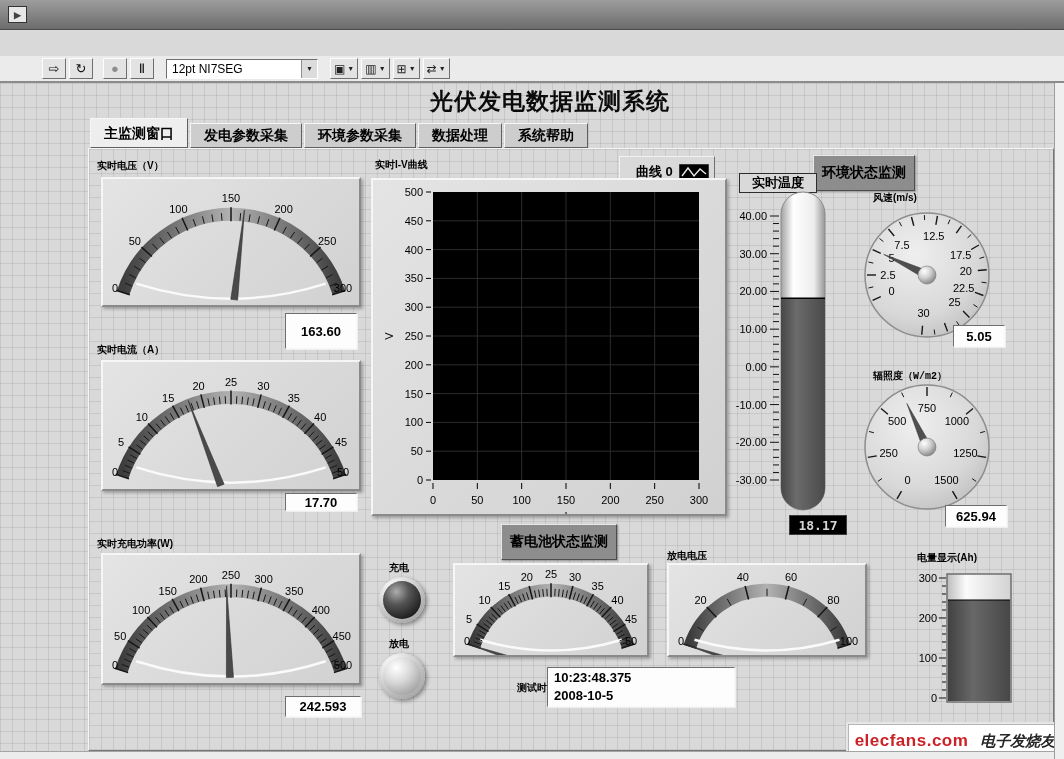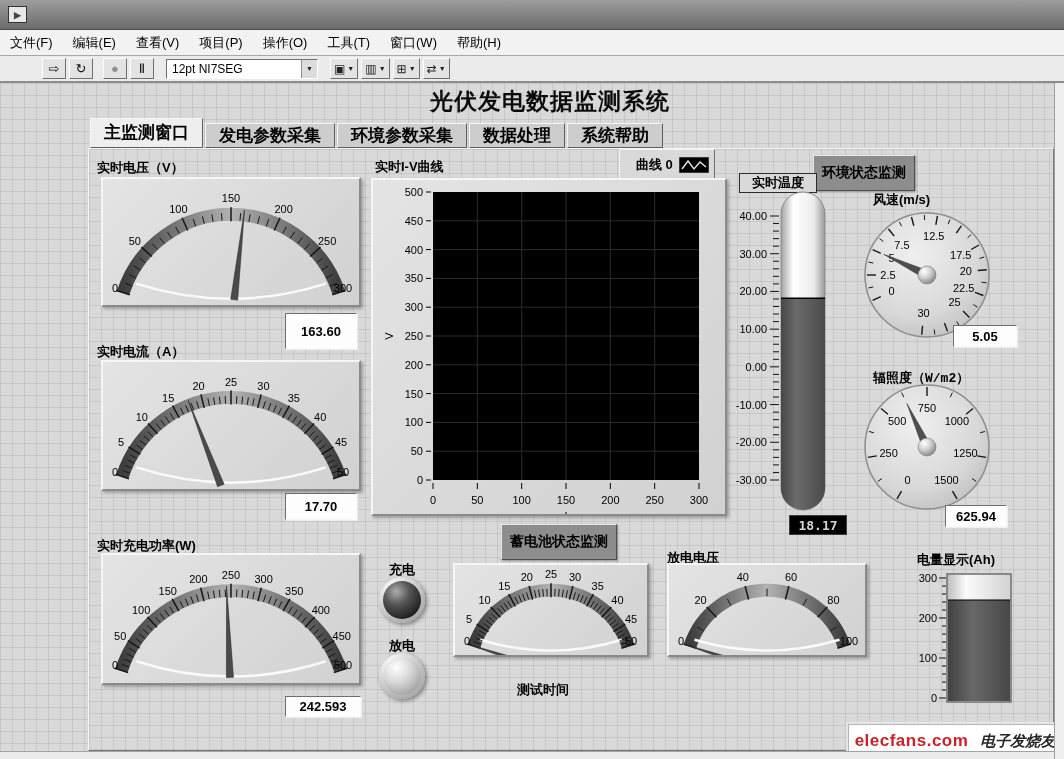--- a/index.html
+++ b/index.html
@@ -28,25 +28,25 @@
     display:flex;align-items:center;box-sizing:border-box;}
   .fontcombo .txt{flex:1;font-size:12px;padding-left:5px;color:#000;white-space:nowrap;overflow:hidden;}
   .combo-arrow{width:15px;height:100%;background:#dcdcdc;border-left:1px solid #8f8f8f;display:flex;
     align-items:center;justify-content:center;font-size:7px;color:#222;}
   .minicombo{height:21px;background:#e3e3e3;border:1px solid;border-color:#fdfdfd #6f6f6f #6f6f6f #fdfdfd;
     display:flex;align-items:center;padding:0 3px;gap:2px;font-size:12px;color:#222;box-sizing:border-box;}
   .mini-arrow{font-size:7px;color:#222;}
   
   .page-title{font-size:23px;font-weight:bold;color:#0b0b0b;text-align:center;letter-spacing:1px;white-space:nowrap;}
   .tabrow{display:flex;align-items:flex-end;gap:2px;}
-  .tab{height:23px;line-height:23px;padding:0 13px;background:#cdcdcd;font-size:17px;font-weight:bold;color:#000;
+  .tab{height:23px;line-height:23px;padding:0 13px;background:#cdcdcd;font-size:14px;font-weight:bold;color:#000;
     border:1px solid;border-color:#f6f6f6 #5f5f5f #5f5f5f #f6f6f6;white-space:nowrap;}
   .tab.active{height:28px;line-height:28px;background:#eeeeee;}
   .tabpanel{border:1px solid;border-color:#f5f5f5 #787878 #787878 #f5f5f5;box-sizing:border-box;}
-  .ctl-label{font-size:13px;font-weight:bold;color:#000;white-space:nowrap;}
+  .ctl-label{font-size:10px;font-weight:bold;color:#000;white-space:nowrap;}
   .bevel-panel{background:linear-gradient(135deg,#e4e4e4,#d1d1d1);
     border:2px solid;border-color:#f6f6f6 #8a8a8a #8a8a8a #f6f6f6;box-sizing:border-box;
     box-shadow:2px 2px 3px rgba(0,0,0,.28);}
   .readout{background:#fdfdfd;border:1px solid;border-color:#6e6e6e #f8f8f8 #f8f8f8 #6e6e6e;
     box-shadow:1px 1px 0 #efefef;font-size:13px;font-weight:bold;color:#000;display:flex;
     align-items:center;justify-content:center;box-sizing:border-box;}
   .readout-dark{background:#000;border:1px solid #3c3c3c;color:#d6d6d6;font-family:"DejaVu Sans Mono",monospace;
     font-size:13px;font-weight:bold;display:flex;align-items:center;justify-content:center;box-sizing:border-box;}
   .section-header{font-size:14px;font-weight:bold;color:#000;background:#8d8d8d;padding:8px 8px;
     border:1px solid;border-color:#e9e9e9 #4d4d4d #4d4d4d #e9e9e9;box-shadow:1px 1px 2px rgba(0,0,0,.35);
@@ -77,30 +77,20 @@
 </style>
 </head>
 <body>
 
 <div id="root">
 
   <div class="abs titlebar">
     <span class="appicon">▶</span>
   </div>
 
-  <div class="abs menubar">
-    <span class="menu-item">文件(F)</span>
-    <span class="menu-item">编辑(E)</span>
-    <span class="menu-item">查看(V)</span>
-    <span class="menu-item">项目(P)</span>
-    <span class="menu-item">操作(O)</span>
-    <span class="menu-item">工具(T)</span>
-    <span class="menu-item">窗口(W)</span>
-    <span class="menu-item">帮助(H)</span>
-  </div>
 
   <div class="abs toolbar">
     <span class="tbtn">⇨</span>
     <span class="tbtn">↻</span>
     <span style="width:4px"></span>
     <span class="tbtn disabled">●</span>
     <span class="tbtn">Ⅱ</span>
     <span style="width:6px"></span>
     <span class="fontcombo">
       <span class="txt">12pt NI7SEG</span>
@@ -264,21 +254,21 @@
             <text x="95.59570770241942" y="27.65361410493935" text-anchor="middle" class="tick-label">20</text>
             <text x="128" y="23.559999999999974" text-anchor="middle" class="tick-label">25</text>
             <text x="160.40429229758058" y="27.65361410493935" text-anchor="middle" class="tick-label">30</text>
             <text x="190.7725037354535" y="39.67723959028454" text-anchor="middle" class="tick-label">35</text>
             <text x="217.19648790250815" y="58.875387846990066" text-anchor="middle" class="tick-label">40</text>
             <text x="238.01592869291255" y="84.0417686142367" text-anchor="middle" class="tick-label">45</text>
             <text x="240" y="113.59508563294433" text-anchor="middle" class="tick-label">50</text>
             <polygon points="85.20005424087631,38.50177334827896 114.57428285764347,124.63539407218748 121.07546851639208,122.1366977303835" fill="#4a4a4a" stroke="#2d2d2d" stroke-width="0.6"></polygon>
           </svg>
         </div>
-      <div class="abs readout" style="left:196px;top:344px;width:72px;height:27px;">17.70</div>
+      <div class="abs readout" style="left:196px;top:344px;width:72px;height:18px;">17.70</div>
 
       <div class="abs ctl-label" style="left:8px;top:388px;">实时充电功率(W)</div>
       <div class="abs bevel-panel" style="left:12px;top:404px;width:260px;height:132px;">
           <svg viewBox="0 0 256 128" width="256" height="128">
             <defs>
               <linearGradient id="mg3" x1="0" y1="0" x2="1" y2="0">
                 <stop offset="0%" stop-color="#3d3d3d"></stop>
                 <stop offset="50%" stop-color="#b2b2b2"></stop>
                 <stop offset="100%" stop-color="#3d3d3d"></stop>
               </linearGradient>
@@ -346,21 +336,21 @@
             <text x="191.20608204214506" y="40.068563578245104" text-anchor="middle" class="tick-label">350</text>
             <text x="217.81258029784397" y="59.39931608231082" text-anchor="middle" class="tick-label">400</text>
             <text x="238.77582382586434" y="84.73952449875563" text-anchor="middle" class="tick-label">450</text>
             <text x="240" y="114.49697033800689" text-anchor="middle" class="tick-label">500</text>
             <polygon points="123.52579038388177,30.923300710055145 123.42856238814869,122.60512778011915 130.44337181085123,122.34383415517087" fill="#4a4a4a" stroke="#2d2d2d" stroke-width="0.6"></polygon>
           </svg>
         </div>
       <div class="abs readout" style="left:196px;top:547px;width:76px;height:21px;">242.593</div>
 
       <div class="abs ctl-label" style="left:286px;top:9px;">实时I-V曲线</div>
-      <div class="abs legendbox" style="left:530px;top:0;height:32px;padding-left:16px;">
+      <div class="abs legendbox" style="left:530px;top:7px;height:32px;padding-left:16px;">
         <span class="lg-label">曲线 0</span>
         <svg width="30" height="16">
           <rect x="0" y="0" width="30" height="16" fill="#000" stroke="#6f6f6f"></rect>
           <polyline points="3,12 9,4 15,12 21,5 27,10" fill="none" stroke="#e8e8e8" stroke-width="1.4"></polyline>
         </svg>
       </div>
       <div class="abs bevel-panel" style="left:282px;top:29px;width:356px;height:338px;">
           <svg viewBox="0 0 352 334" width="352" height="334">
             <rect x="60" y="12" width="266" height="288" fill="#000"></rect>
             <line x1="60" y1="303" x2="60" y2="309" stroke="#000" stroke-width="1"></line>
@@ -534,20 +524,24 @@
             <text x="31.598930724917224" y="39.49004314012305" text-anchor="middle" class="tick-label">20</text>
             <text x="73.87708094500908" y="16.24743337052277" text-anchor="middle" class="tick-label">40</text>
             <text x="122.12291905499092" y="16.24743337052277" text-anchor="middle" class="tick-label">60</text>
             <text x="164.40106927508282" y="39.49004314012308" text-anchor="middle" class="tick-label">80</text>
             <text x="180" y="80.22535154563009" text-anchor="middle" class="tick-label">100</text>
             <polygon points="16.2091395986168,79.6245384837545 78.1220495351848,102.33611784362495 79.64726731250784,97.64198019975082" fill="#4a4a4a" stroke="#2d2d2d" stroke-width="0.6"></polygon>
           </svg>
         </div>
 
       <div class="abs ctl-label" style="left:428px;top:532px;">测试时间</div>
+      <div class="abs timebox" style="left:458px;top:518px;width:188px;height:40px;">
+        <div>10:23:48.375</div>
+        <div>2008-10-5</div>
+      </div>
 
       <div class="abs section-header" style="left:724px;top:6px;">环境状态监测</div>
 
       <div class="abs frame-label" style="left:650px;top:24px;">实时温度</div>
       <div class="abs" style="left:640px;top:37px;width:110px;height:332px;">
           <svg viewBox="0 0 110 332" width="110" height="332">
             <defs>
               <linearGradient id="tg6" x1="0" y1="0" x2="1" y2="0">
                 <stop offset="0%" stop-color="#a2a2a2"></stop>
                 <stop offset="28%" stop-color="#ffffff"></stop>
@@ -662,21 +656,21 @@
             <text x="74.77227892901028" y="33.09249763252389" text-anchor="middle" class="tick-label" font-size="10.5px">12.5</text>
             <text x="101.77499074759311" y="52" text-anchor="middle" class="tick-label" font-size="10.5px">17.5</text>
             <text x="106.85159322557809" y="68.10092603284133" text-anchor="middle" class="tick-label" font-size="10.5px">20</text>
             <text x="104.64801221065042" y="84.83878558970108" text-anchor="middle" class="tick-label" font-size="10.5px">22.5</text>
             <text x="95.57716446627535" y="99.07716446627535" text-anchor="middle" class="tick-label" font-size="10.5px">25</text>
             <text x="64.60092603284133" y="110.35159322557809" text-anchor="middle" class="tick-label" font-size="10.5px">30</text>
             <polygon points="24.67590635120669,47.335467353201835 62.191114157731356,69.50228002432665 65.51184054406257,62.54023237474074" fill="#4f4f4f" stroke="#303030" stroke-width="0.5"></polygon>
             <circle cx="68" cy="68" r="9" fill="url(#gh10)" stroke="#757575" stroke-width="0.6"></circle>
           </svg>
         </div>
-      <div class="abs readout" style="left:864px;top:176px;width:64px;height:22px;">5.05</div>
+      <div class="abs readout" style="left:864px;top:176px;width:52px;height:22px;">5.05</div>
 
       <div class="abs ctl-label" style="left:784px;top:220px;font-family:Liberation Mono, monospace;">辐照度（W/m2）</div>
       <div class="abs" style="left:770px;top:230px;width:136px;height:136px;">
           <svg viewBox="0 0 136 136" width="136" height="136">
             <defs>
               <radialGradient id="gg11" cx="40%" cy="33%" r="78%">
                 <stop offset="0%" stop-color="#efefef"></stop>
                 <stop offset="65%" stop-color="#d8d8d8"></stop>
                 <stop offset="100%" stop-color="#bcbcbc"></stop>
               </radialGradient>

